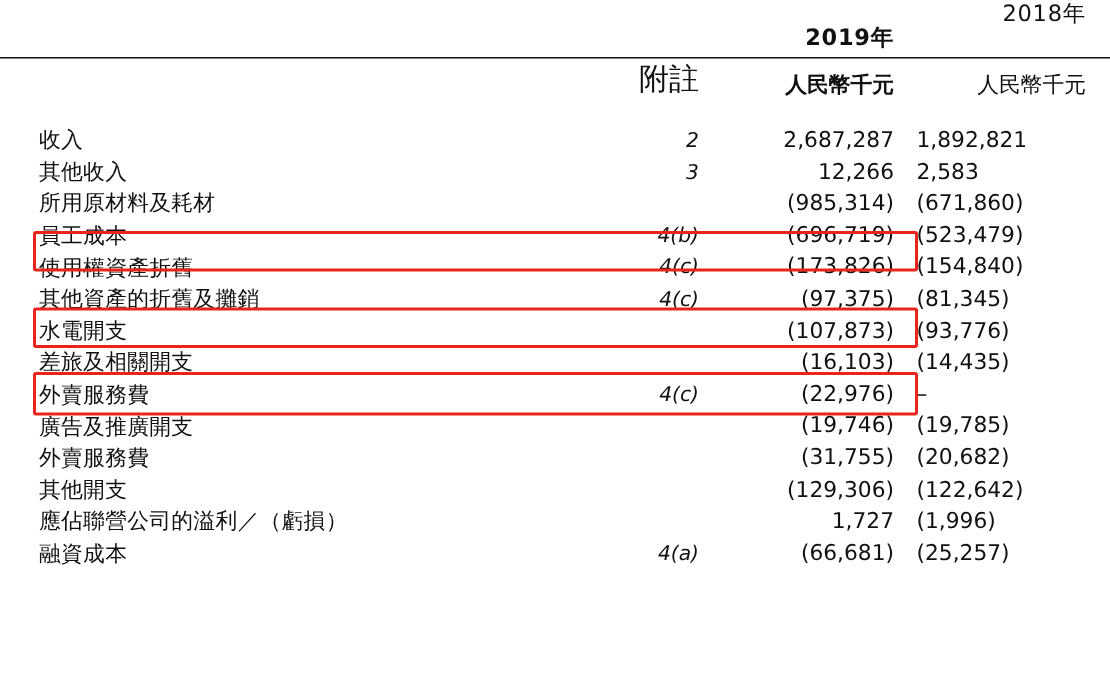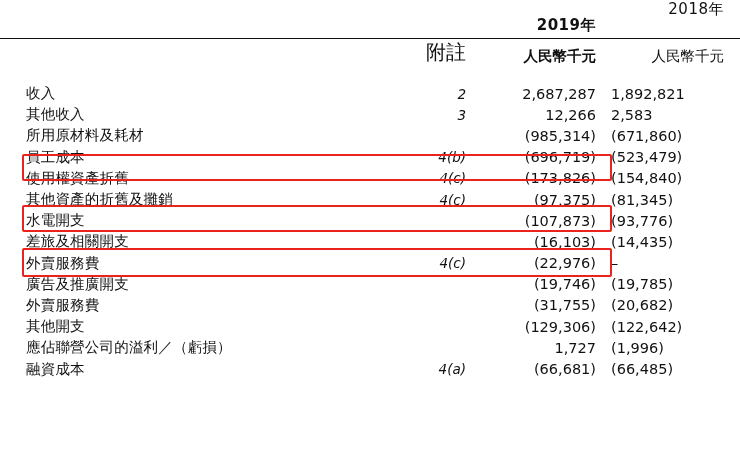--- a/index.html
+++ b/index.html
@@ -227,21 +227,21 @@
       <tr>
         <td class="label">應佔聯營公司的溢利／（虧損）</td>
         <td class="note"></td>
         <td class="v2019">1,727</td>
         <td class="v2018">(1,996)</td>
       </tr>
       <tr>
         <td class="label">融資成本</td>
         <td class="note">4(a)</td>
         <td class="v2019">(66,681)</td>
-        <td class="v2018">(66,485)</td>
+        <td class="v2018">(25,257)</td>
       </tr>
     </tbody>
   </table>
 
   <div class="hl" style="left:22px;top:154px;width:590px;height:27px;"></div>
   <div class="hl" style="left:22px;top:205px;width:590px;height:27px;"></div>
   <div class="hl" style="left:22px;top:248px;width:590px;height:29px;"></div>
 
 </div>
 

